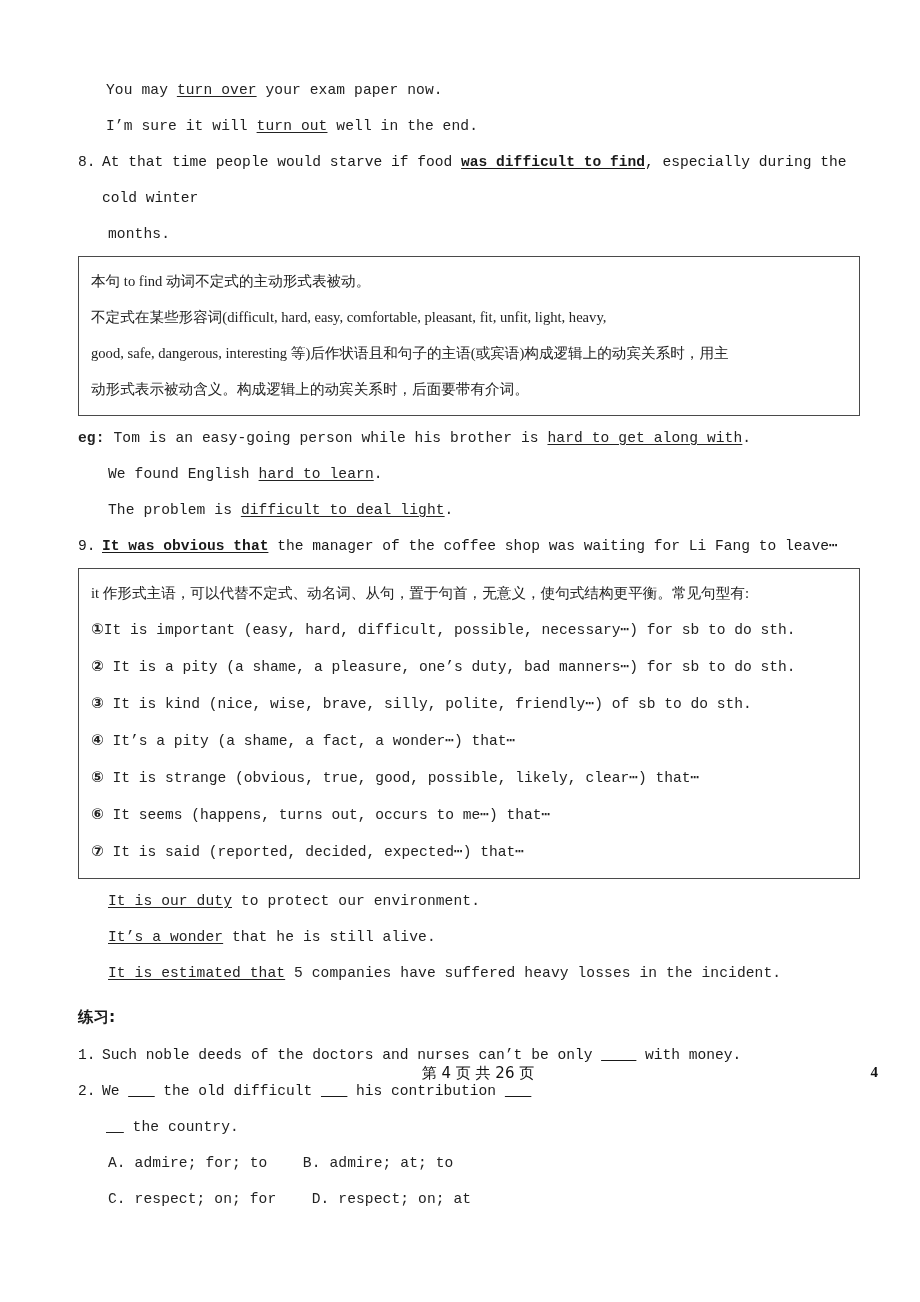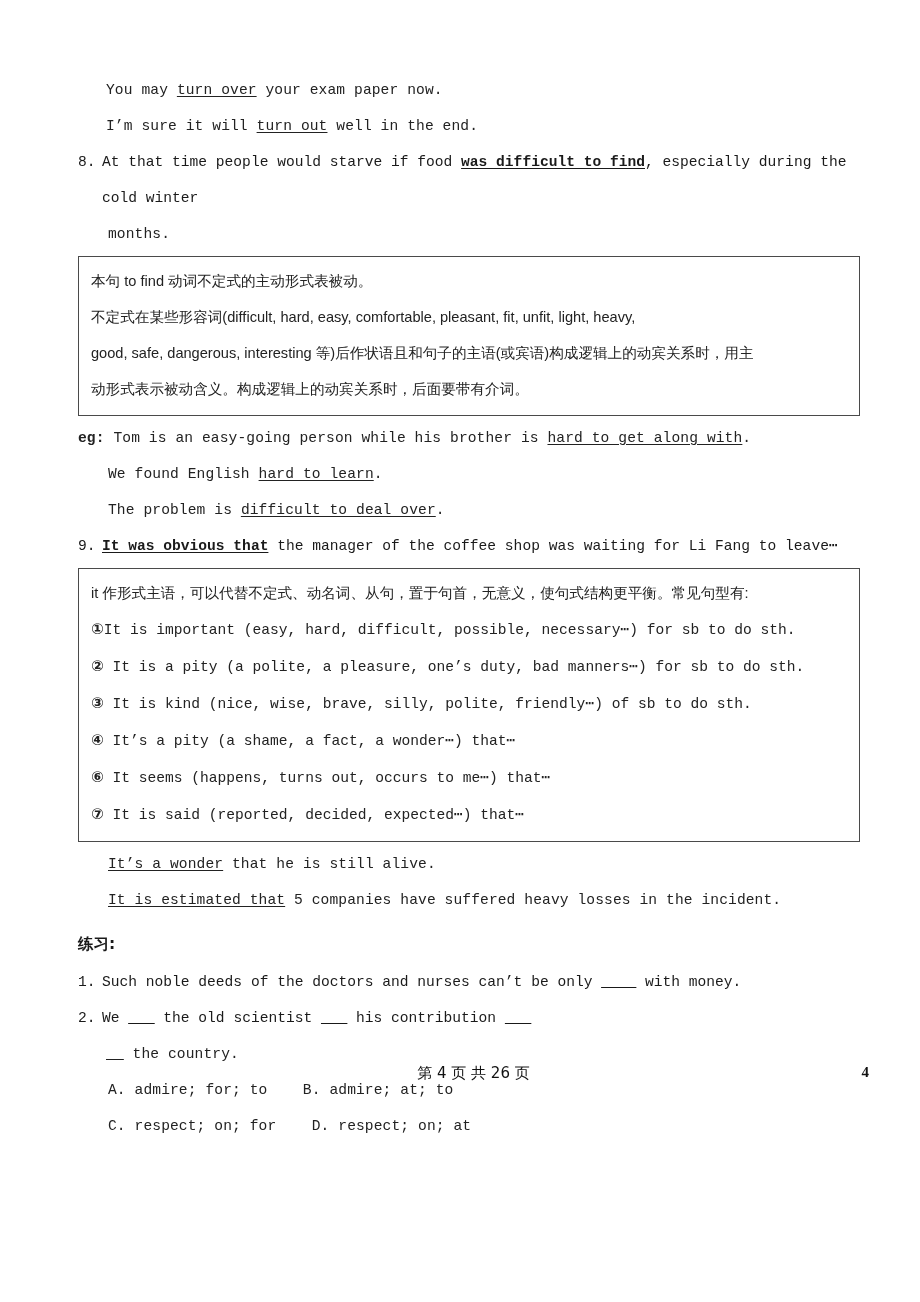--- a/index.html
+++ b/index.html
@@ -64,42 +64,42 @@
     margin: 4px 0 4px 0;
     background: #fff;
   }
   .box .bline {
     font-size: 14.6px;
     line-height: 36px;
     white-space: pre-wrap;
     color: #222;
   }
   .cjk {
-    font-family: Liberation Sans, sans-serif;
+    font-family: Liberation Serif, serif;
     font-size: 14.6px;
   }
   .circnum {
     font-family: "DejaVu Sans", sans-serif;
     font-weight: 700;
     font-size: 15px;
   }
 
   .exercise-title {
     font-family: "DejaVu Sans", "Liberation Sans", sans-serif;
     font-weight: 700;
     font-size: 15.5px;
     line-height: 40px;
     margin-top: 6px;
   }
 
   
   .footer {
     position: absolute;
     left: 78px;
-    right: 51px;
+    right: 42px;
     bottom: 66px;
     height: 24px;
   }
   .footer-center {
     position: absolute;
     left: 0; right: 0;
     text-align: center;
     font-family: "DejaVu Sans", "Liberation Serif", serif;
     font-size: 15px;
     color: #111;
@@ -131,46 +131,48 @@
     <div class="bline cjk">本句 to find 动词不定式的主动形式表被动。</div>
     <div class="bline cjk">不定式在某些形容词(difficult, hard, easy, comfortable, pleasant, fit, unfit, light, heavy,</div>
     <div class="bline cjk">good, safe, dangerous, interesting 等)后作状语且和句子的主语(或宾语)构成逻辑上的动宾关系时，用主</div>
     <div class="bline cjk">动形式表示被动含义。构成逻辑上的动宾关系时，后面要带有介词。</div>
   </div>
 
   <div class="line"><span class="eg-label">eg:</span><span> </span><span>Tom is an easy-going person while his brother is </span><span class="u">hard to get along with</span><span>.</span></div>
 
   <div class="line indent-eg"><span>We found English </span><span class="u">hard to learn</span><span>.</span></div>
 
-  <div class="line indent-eg"><span>The problem is </span><span class="u">difficult to deal over</span><span>.</span></div>
+  <div class="line indent-eg"><span>The problem is </span><span class="u">difficult to deal light</span><span>.</span></div>
 
   <div class="numitem"><span class="num">9.</span><span class="bu">It was obvious that</span><span> the manager of the coffee shop was waiting for Li Fang to leave⋯</span></div>
 
   <div class="box">
     <div class="bline cjk">it 作形式主语，可以代替不定式、动名词、从句，置于句首，无意义，使句式结构更平衡。常见句型有:</div>
     <div class="bline"><span class="circnum">①</span><span>It is important (easy, hard, difficult, possible, necessary⋯) for sb to do sth.</span></div>
-    <div class="bline"><span class="circnum">②</span><span> It is a pity (a polite, a pleasure, one’s duty, bad manners⋯) for sb to do sth.</span></div>
+    <div class="bline"><span class="circnum">②</span><span> It is a pity (a shame, a pleasure, one’s duty, bad manners⋯) for sb to do sth.</span></div>
     <div class="bline"><span class="circnum">③</span><span> It is kind (nice, wise, brave, silly, polite, friendly⋯) of sb to do sth.</span></div>
     <div class="bline"><span class="circnum">④</span><span> It’s a pity (a shame, a fact, a wonder⋯) that⋯</span></div>
+    <div class="bline"><span class="circnum">⑤</span><span> It is strange (obvious, true, good, possible, likely, clear⋯) that⋯</span></div>
     <div class="bline"><span class="circnum">⑥</span><span> It seems (happens, turns out, occurs to me⋯) that⋯</span></div>
     <div class="bline"><span class="circnum">⑦</span><span> It is said (reported, decided, expected⋯) that⋯</span></div>
   </div>
 
 
+  <div class="line indent-eg"><span class="u">It is our duty</span><span> to protect our environment.</span></div>
 
   <div class="line indent-eg"><span class="u">It’s a wonder</span><span> that he is still alive.</span></div>
 
   <div class="line indent-eg"><span class="u">It is estimated that</span><span> 5 companies have suffered heavy losses in the incident.</span></div>
 
   <div class="exercise-title">练习:</div>
 
   <div class="numitem"><span class="num">1.</span><span>Such noble deeds of the doctors and nurses can’t be only </span><span class="blank">____</span><span> with money.</span></div>
 
 
-  <div class="numitem"><span class="num">2.</span><span>We </span><span class="blank">___</span><span> the old scientist </span><span class="blank">___</span><span> his contribution </span><span class="blank">___</span></div>
+  <div class="numitem"><span class="num">2.</span><span>We </span><span class="blank">___</span><span> the old difficult </span><span class="blank">___</span><span> his contribution </span><span class="blank">___</span></div>
 
   <div class="line indent-1"><span class="blank">__</span><span> the country.</span></div>
 
   <div class="line indent-2">A. admire; for; to    B. admire; at; to</div>
   <div class="line indent-2">C. respect; on; for    D. respect; on; at</div>
 
   <div class="footer">
     <div class="footer-center">第 4 页 共 26 页</div>
     <div class="footer-right">4</div>
   </div>

